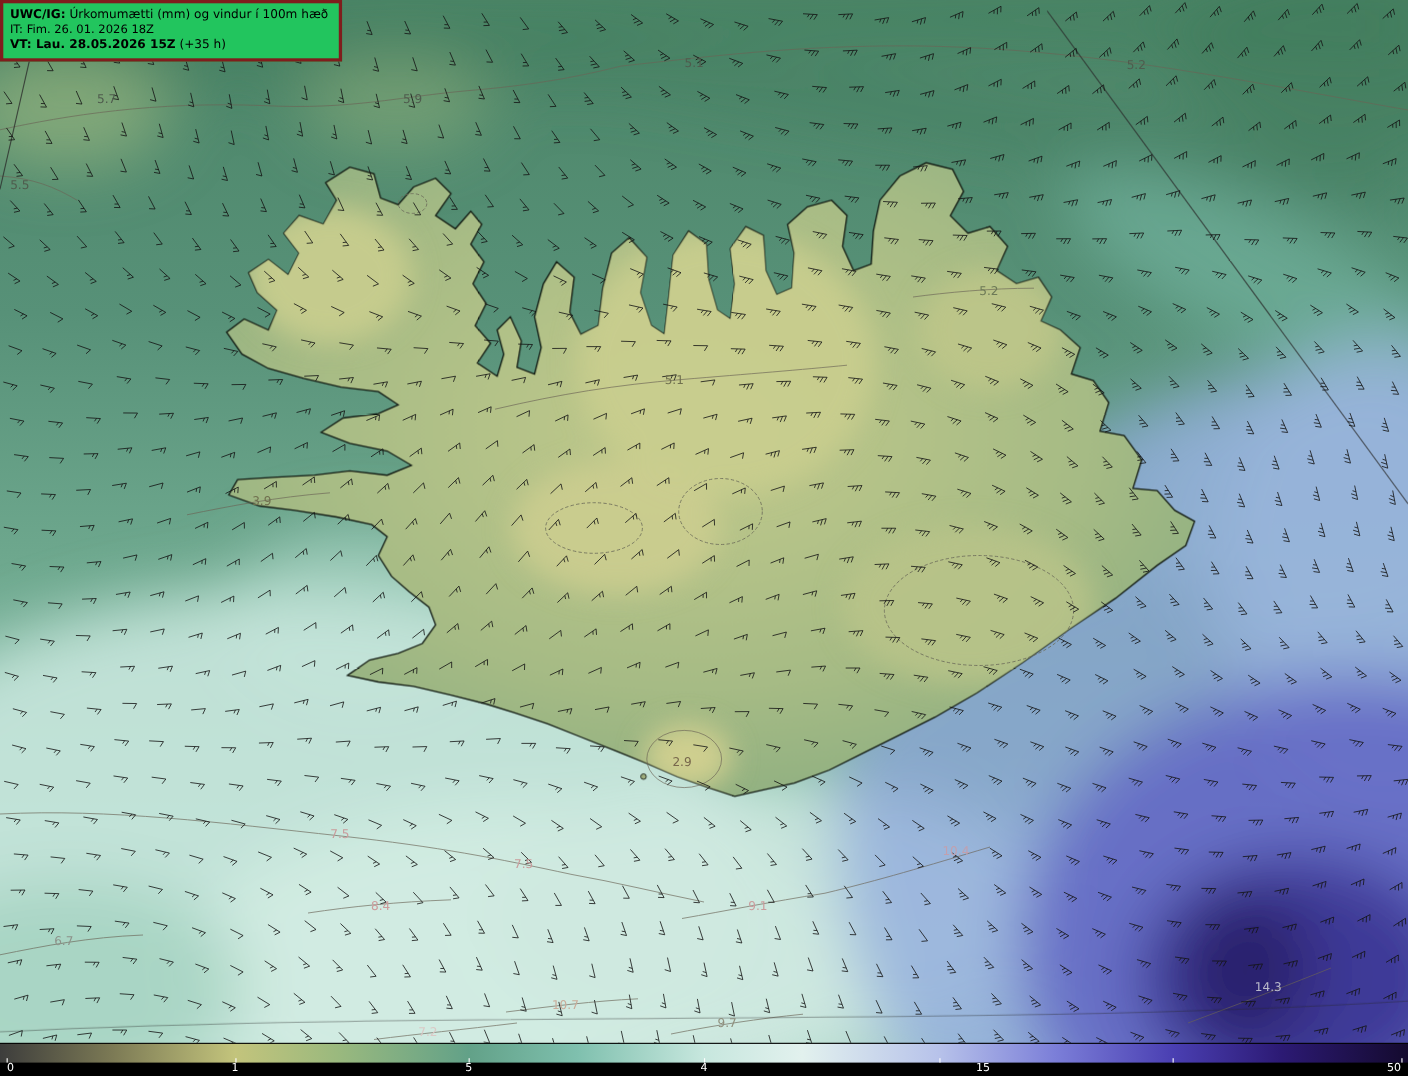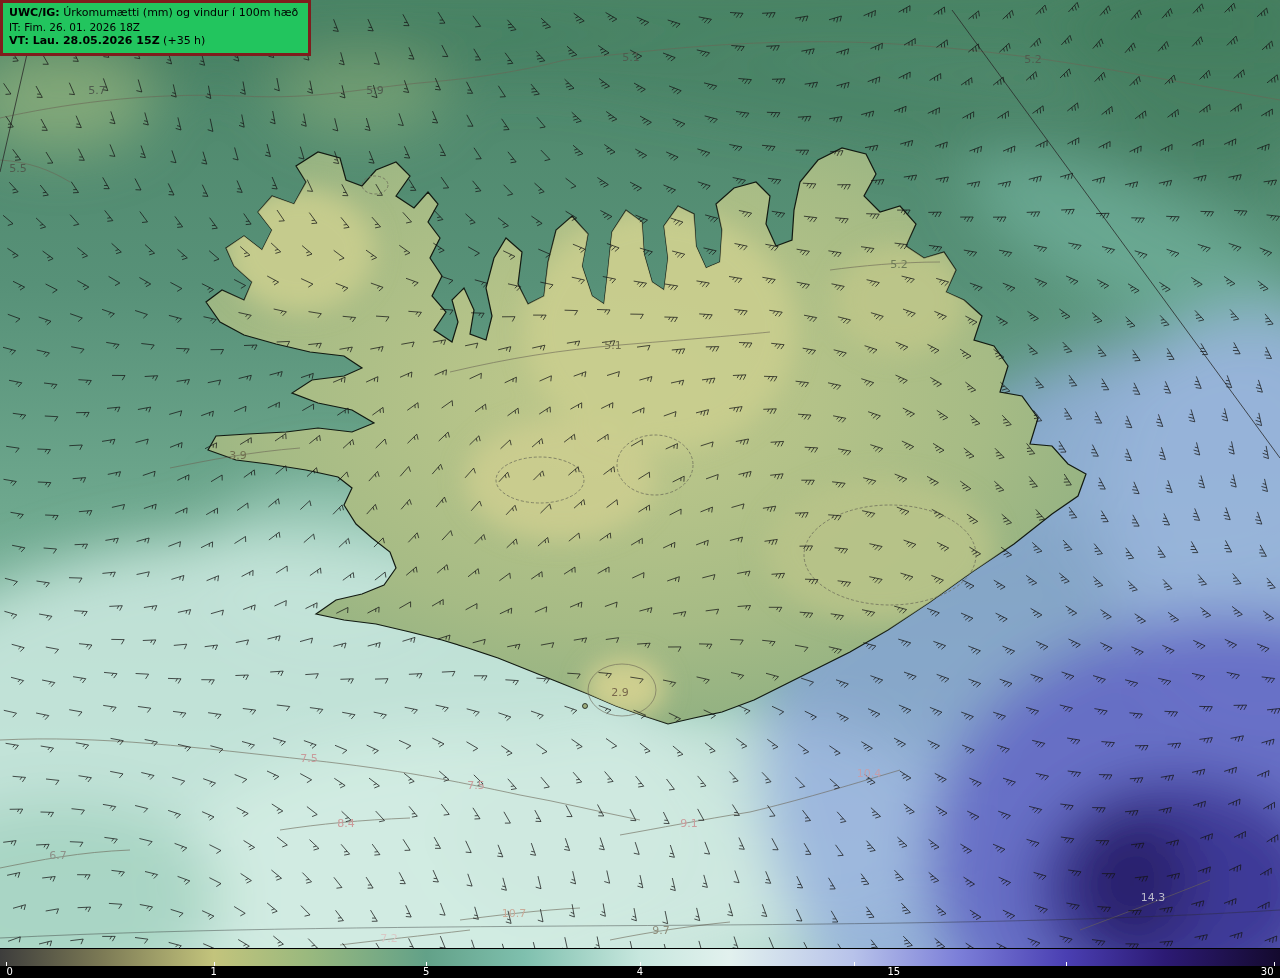--- a/index.html
+++ b/index.html
@@ -163,18 +163,18 @@
         <div class="cb-tick" style="left: 16.7%;">1</div>
         <div class="cb-mark" style="left: 16.7%;"></div>
         <div class="cb-tick" style="left: 33.3%;">5</div>
         <div class="cb-mark" style="left: 33.3%;"></div>
         <div class="cb-tick" style="left: 50%;">4</div>
         <div class="cb-mark" style="left: 50%;"></div>
         <div class="cb-tick" style="left: 66.7%; margin-left: 40px;">15</div>
         <div class="cb-mark" style="left: 66.7%;"></div>
         <div class="cb-tick" style="left: 83.3%; margin-top: 45px;">30</div>
         <div class="cb-mark" style="left: 83.3%;"></div>
-        <div class="cb-tick" style="left: 99.5%; transform: translateX(-100%);">30</div>
+        <div class="cb-tick" style="left: 99.5%; transform: translateX(-100%);">50</div>
         <div class="cb-mark" style="left: 99.5%;"></div>
       </div>
   </div>
 
 </div>
 
 </body></html>

